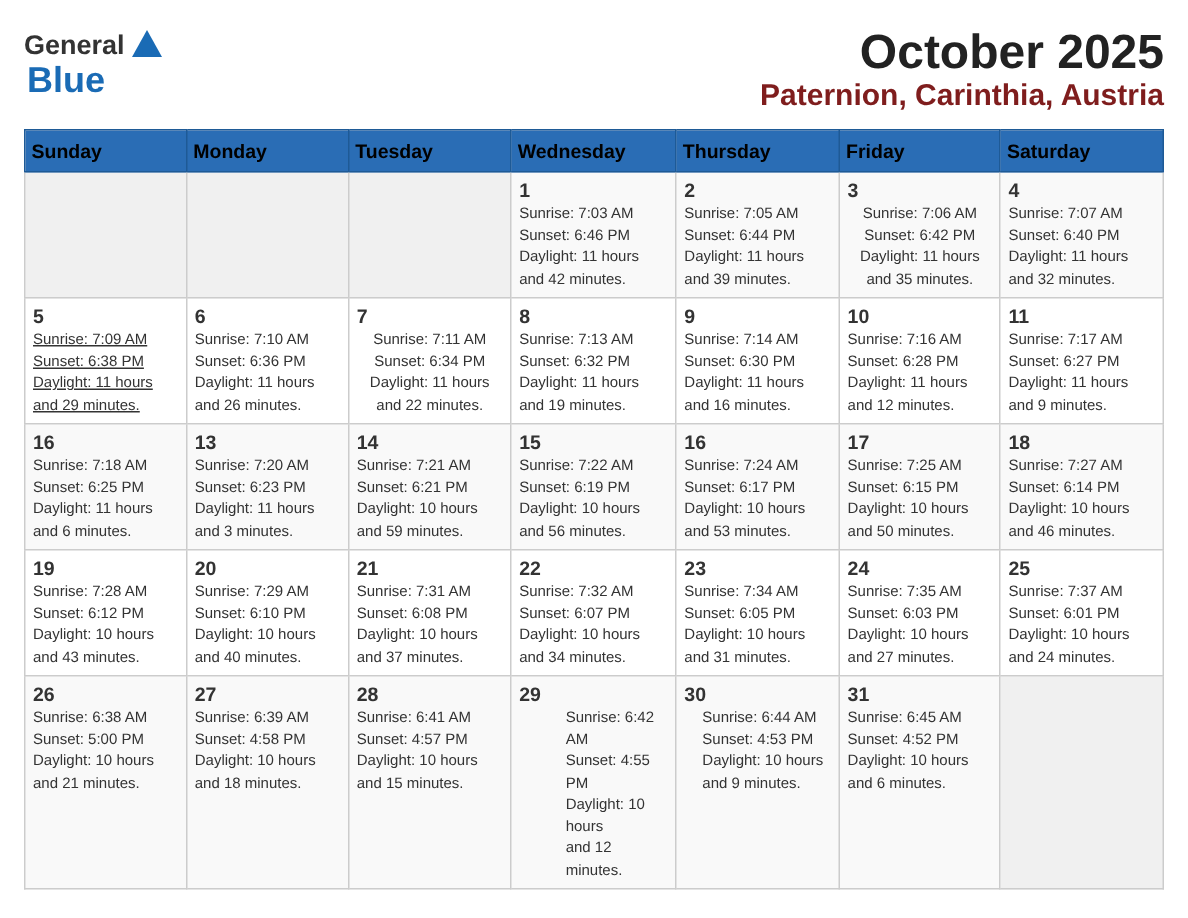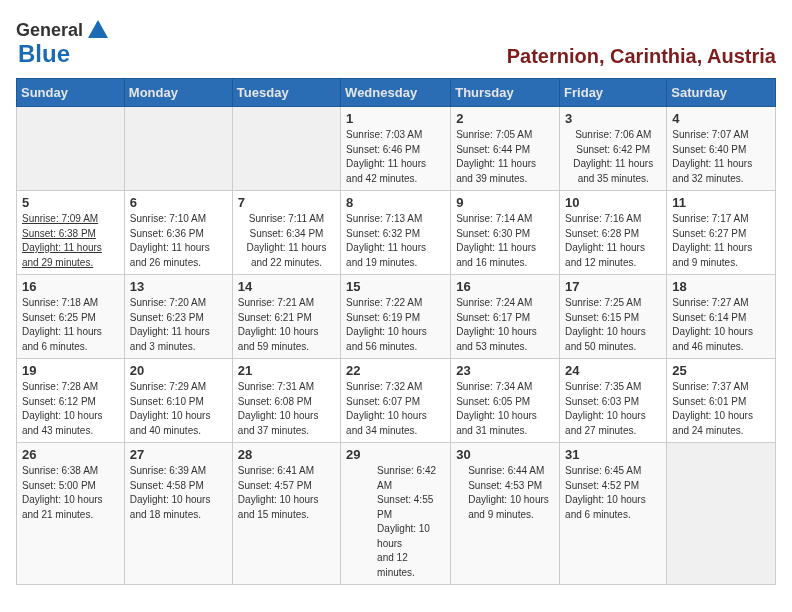--- a/index.html
+++ b/index.html
@@ -6,21 +6,21 @@
     body {
       font-family: Arial, sans-serif;
       background: #fff;
       width: 792px;
       min-height: 612px;
       padding: 16px;
     }
     .header {
       display: flex;
       justify-content: space-between;
-      align-items: flex-end;
+      align-items: flex-start;
       margin-bottom: 10px;
     }
     .logo {
       display: flex;
       align-items: center;
     }
     .title-block {
       text-align: right;
     }
     .title-block h1 {
@@ -33,21 +33,21 @@
       font-weight: bold;
       color: #7f1d1d;
     }
     .calendar {
       width: 100%;
       border-collapse: collapse;
       border: 1px solid #ccc;
     }
     .calendar thead tr th {
       background-color: #2a6db5;
-      color: #e5e5e5;
+      color: #000000;
       font-size: 13px;
       font-weight: bold;
       padding: 6px 4px;
       text-align: left;
       border: 1px solid #1e5a96;
     }
     .calendar tbody tr td {
       vertical-align: top;
       border: 1px solid #ccc;
       padding: 4px 5px;
@@ -90,20 +90,21 @@
           <polygon points="14,4 24,22 4,22" fill="#1a6bb5"></polygon>
           <rect x="11" y="16" width="6" height="6" fill="#1a6bb5"></rect>
         </svg>
       </div>
       <div style="display:flex;align-items:center;margin-top:-4px;">
         <span style="font-size:24px;font-weight:bold;color:#1a6bb5;margin-left:2px;">Blue</span>
       </div>
     </div>
   </div>
   <div class="title-block">
+    <h1>October 2025</h1>
     <h2>Paternion, Carinthia, Austria</h2>
   </div>
 </div>
 
 <table class="calendar">
   <thead>
     <tr>
     <th>Sunday</th>
         <th>Monday</th>
         <th>Tuesday</th>

